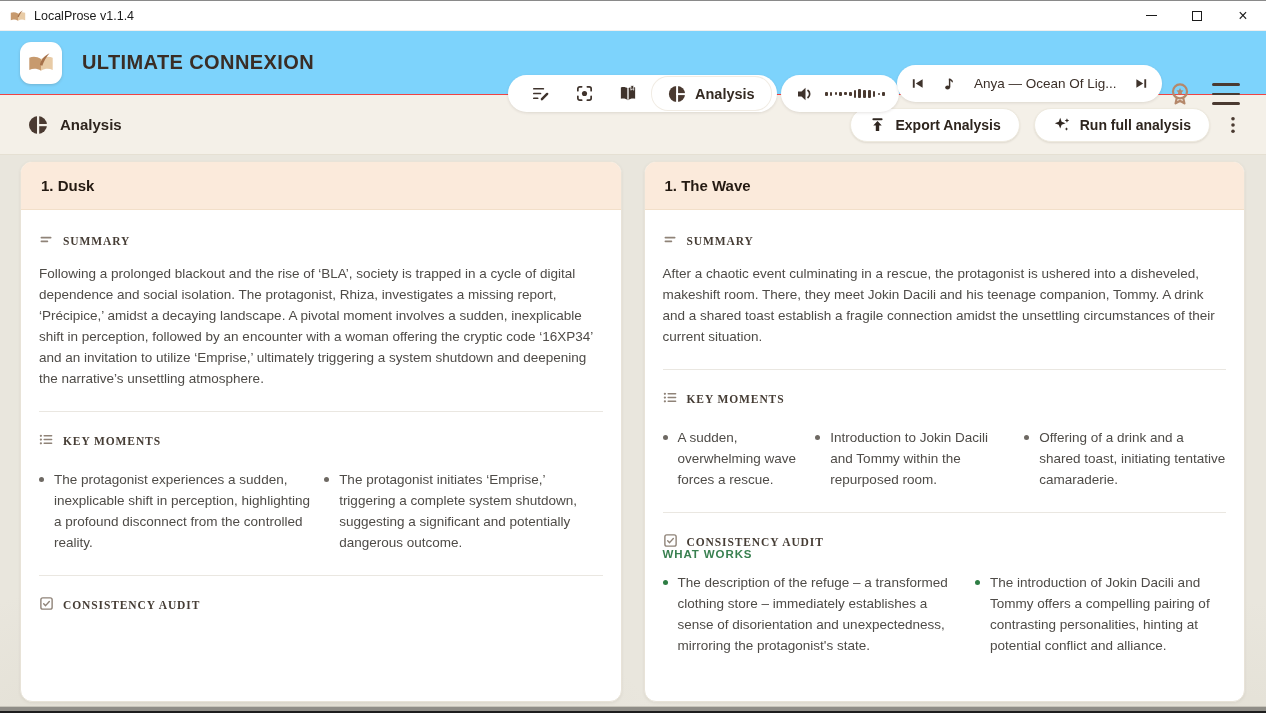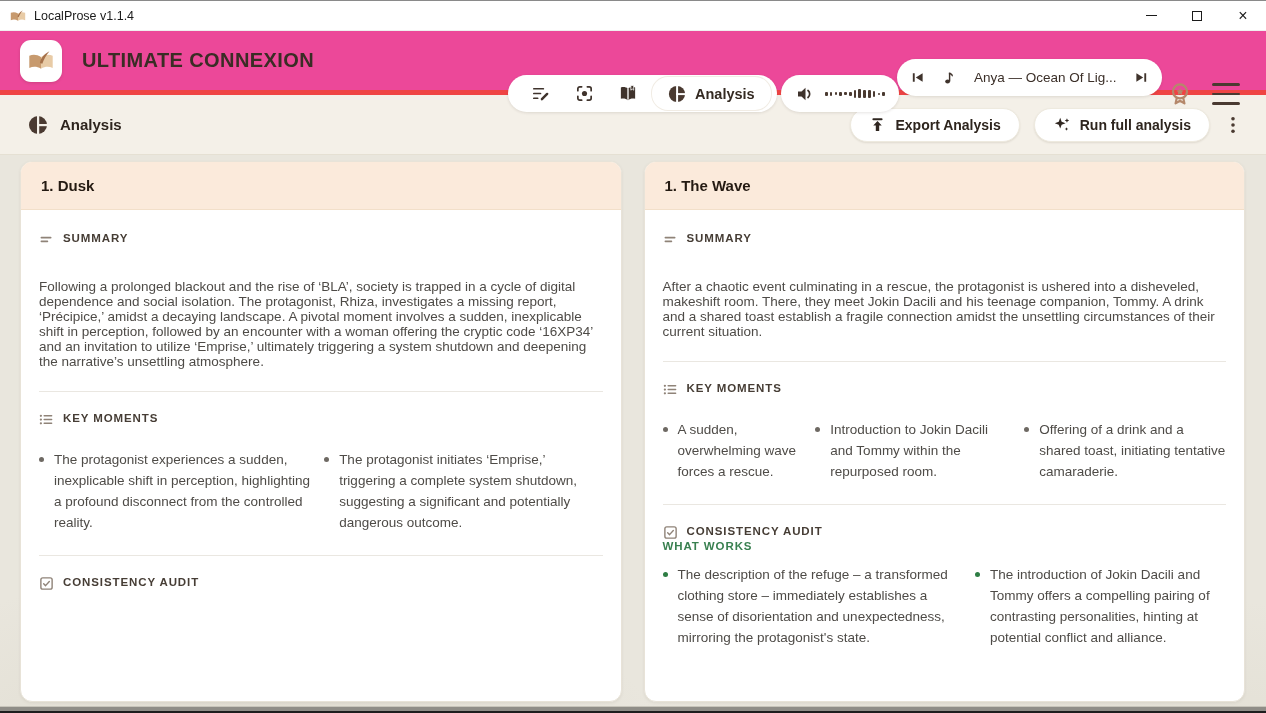--- a/index.html
+++ b/index.html
@@ -11,35 +11,35 @@
     border-bottom:1px solid #efefef; display:flex; align-items:center; padding-left:10px; }
   .titlebar .tb-logo { width:16px; height:14px; margin-right:8px; }
   .tb-title { font-size:12.5px; color:#1b1b1b; }
   .tb-spacer { flex:1; }
   .tb-btn { width:46px; height:30px; display:flex; align-items:center; justify-content:center; cursor:default; }
   .tb-min-glyph { width:11px; height:1.5px; background:#1b1b1b; display:block; }
   .tb-max-glyph { width:10px; height:10px; border:1.2px solid #1b1b1b; display:block; }
   .tb-close-glyph { font-size:16px; color:#1b1b1b; line-height:1; }
 
   
-  .appheader { height:64px; background:#ec4899; display:flex; align-items:center;
-    padding:0 22px 0 20px; border-bottom:5px solid #ef4444; position:relative; }
+  .appheader { height:64px; background:#7dd3fc; display:flex; align-items:center;
+    padding:0 22px 0 20px; border-bottom:1px solid #ef4444; position:relative; }
   .logo-tile { width:42px; height:42px; background:#fff; border-radius:11px;
     box-shadow:0 1px 3px rgba(60,40,20,.18); display:flex; align-items:center; justify-content:center; }
   .app-name { margin-left:20px; font-size:20px; font-weight:700; letter-spacing:.4px; color:#3a2d25; }
   .pill { background:#fff; border-radius:19px; box-shadow:0 1px 3px rgba(60,45,30,.12);
     display:flex; align-items:center; height:37px; }
   .toolpill { position:absolute; left:508px; top:44px; padding:0 6px 0 12px; gap:4px; }
   .icon-btn { width:40px; height:33px; display:flex; align-items:center; justify-content:center;
     border-radius:16px; cursor:pointer; }
   .nav-active { display:flex; align-items:center; gap:9px; padding:0 16px; height:33px;
     border-radius:16px; background:#fff; box-shadow:0 0 0 1px #f1ece4; }
   .nav-active span { font-size:14.5px; font-weight:600; color:#342a22; }
   .volpill { position:absolute; left:781px; top:44px; padding:0 14px; gap:10px; }
-  .trackpill { position:absolute; left:897px; top:28px; padding:0 12px; gap:16px;align-items:center; }
+  .trackpill { position:absolute; left:897px; top:34px; padding:0 12px; gap:16px;align-items:center; }
   .track-title { font-size:13.5px; color:#3b2f28; white-space:nowrap; }
   .wave { display:flex; align-items:center; gap:2.2px; }
   .wave i { display:block; width:2.6px; background:#4a3a31; border-radius:1px; }
   .badge-btn { position:absolute; left:1167px; top:50px; width:26px; height:26px; cursor:pointer; }
   .menu-btn { position:absolute; left:1212px; top:52px; width:28px; height:22px; cursor:pointer;
     display:flex; flex-direction:column; justify-content:space-between; }
   .menu-btn b { display:block; height:2.6px; background:#4a3a31; border-radius:2px; }
 
   
   .subheader { height:60px; background:#f4f0e8; border-bottom:1px solid #e5e0d3;
@@ -58,23 +58,23 @@
   .content { height:558px; padding:6px 21px 0 20px; display:flex; gap:22px; overflow:hidden;
     background:
       radial-gradient(ellipse 600px 300px at 20% 110%, rgba(190,185,165,.25), transparent 70%),
       radial-gradient(ellipse 700px 300px at 85% 115%, rgba(190,185,165,.22), transparent 70%),
       #e9e6dd; }
   .card { flex:1; height:541px; background:#fff; border:1px solid #e8e3d8; border-radius:12px;
     box-shadow:0 1px 3px rgba(80,65,45,.08); overflow:hidden; display:flex; flex-direction:column; }
   .card-header { background:#fbeadb; border-bottom:1px solid #f2dfc9; padding:15px 20px; }
   .card-header h2 { font-size:15px; font-weight:700; color:#241a12; }
   .card-body { padding:22px 18px 0; }
-  .section-head { display:flex; align-items:flex-start; gap:9px; }
+  .section-head { display:flex; align-items:flex-end; gap:9px;font-family:Liberation Serif, serif; }
   .section-head span { font-size:11.5px; font-weight:700; letter-spacing:.9px; color:#463d35; }
-  .para { margin-top:32px; font-size:13.5px; line-height:15px; color:#4e4b47; }
+  .para { margin-top:16px; font-size:13.5px; line-height:21px; color:#4e4b47; }
   hr.sep { border:none; border-top:1px solid #eae7e1; margin:22px 0 20px; }
   ul.bullets { list-style:none; margin-top:22px; display:flex; flex-direction:row; gap:14px; }
   ul.bullets li { display:flex; gap:10px; font-size:13.5px; line-height:21px; color:#4e4b47; }
   .dot { width:5px; height:5px; border-radius:50%; background:#6e6963; margin-top:8px; flex:none; }
   .whatworks { font-size:11.5px; font-weight:700; letter-spacing:.9px; color:#398050; }
   ul.green { margin-top:12px; gap:12px; }
   ul.green .dot { background:#2e7d44; }
 
   .bottom-edge { position:fixed; left:0; bottom:0; width:1266px; height:7px;
     background:linear-gradient(#c8c5bb 0 1px, #8f8d87 1px 5px, #1d1d1d 5px 7px); }

